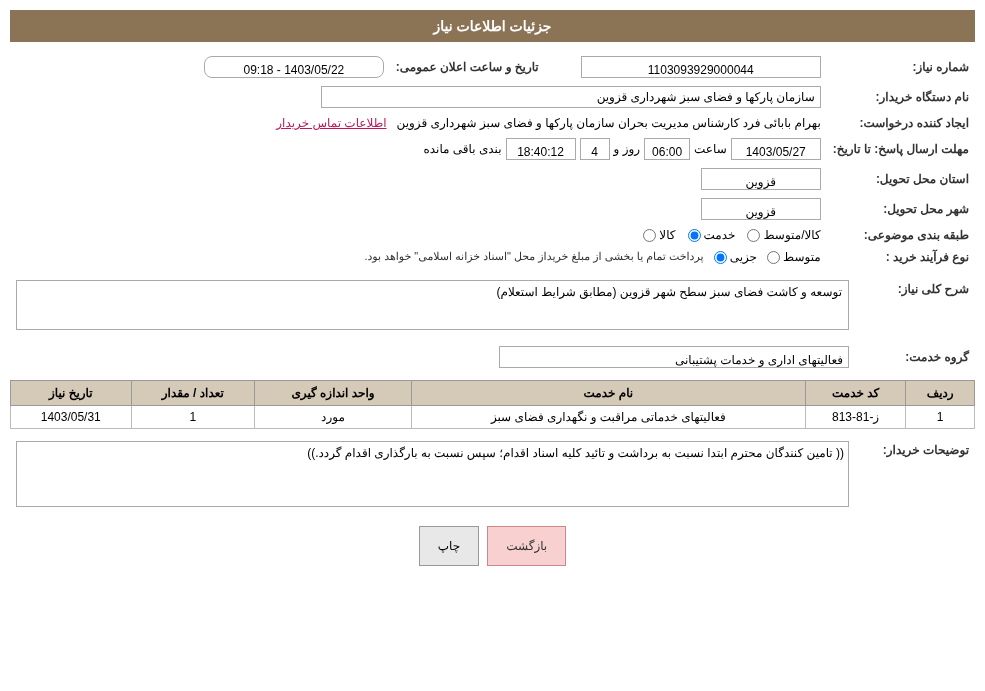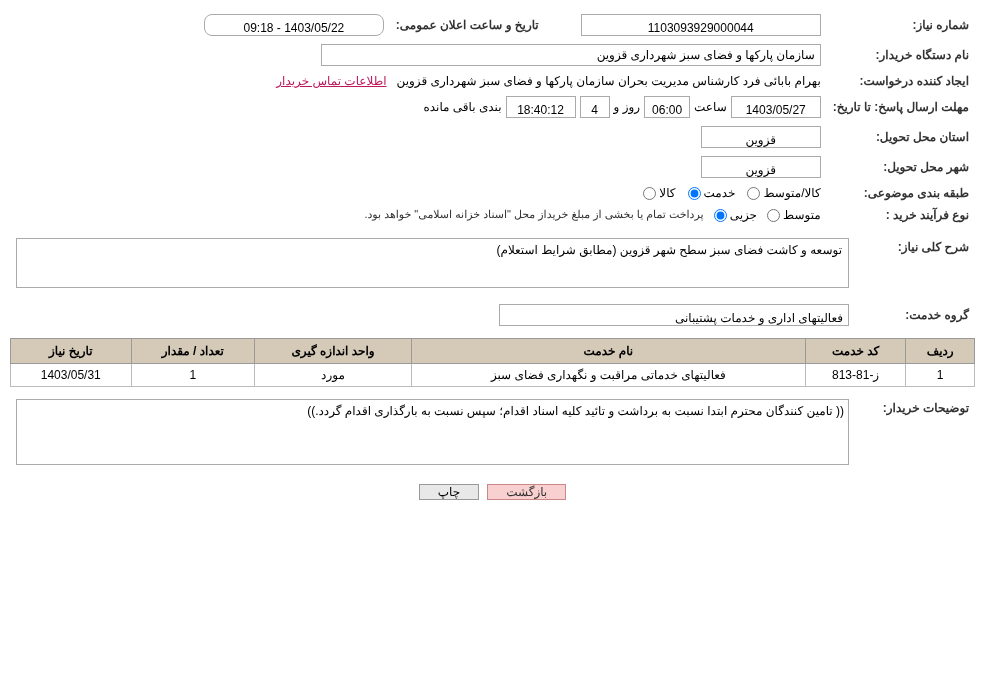--- a/index.html
+++ b/index.html
@@ -116,21 +116,21 @@
       cursor: pointer;
     }
     .buttons-row {
       text-align: center;
       margin-top: 12px;
       display: flex;
       justify-content: center;
       gap: 8px;
     }
     .btn {
-      padding: 0 18px;
+      padding: 12px 18px;
       font-size: 12px;
       font-family: Tahoma, Arial, sans-serif;
       cursor: pointer;
       border: 1px solid #888;
     }
     .btn-print {
       background: #e8e8e8;
       border: 1px solid #999;
     }
     .btn-back {
@@ -161,20 +161,21 @@
       direction: rtl;
       text-align: right;
       background: #fff;
     }
   </style>
 </head>
 <body>
 
 <div class="page-wrapper">
 
+  <div class="header-bar">جزئیات اطلاعات نیاز</div>
 
   <table class="info-table">
 
     <tbody>
         <tr>
       <td class="label-cell">شماره نیاز:</td>
       <td class="value-cell" style="width:220px;">
         <div class="input-box" style="min-width:240px; text-align:center;">1103093929000044</div>
       </td>
       <td style="width:30px;"></td>

